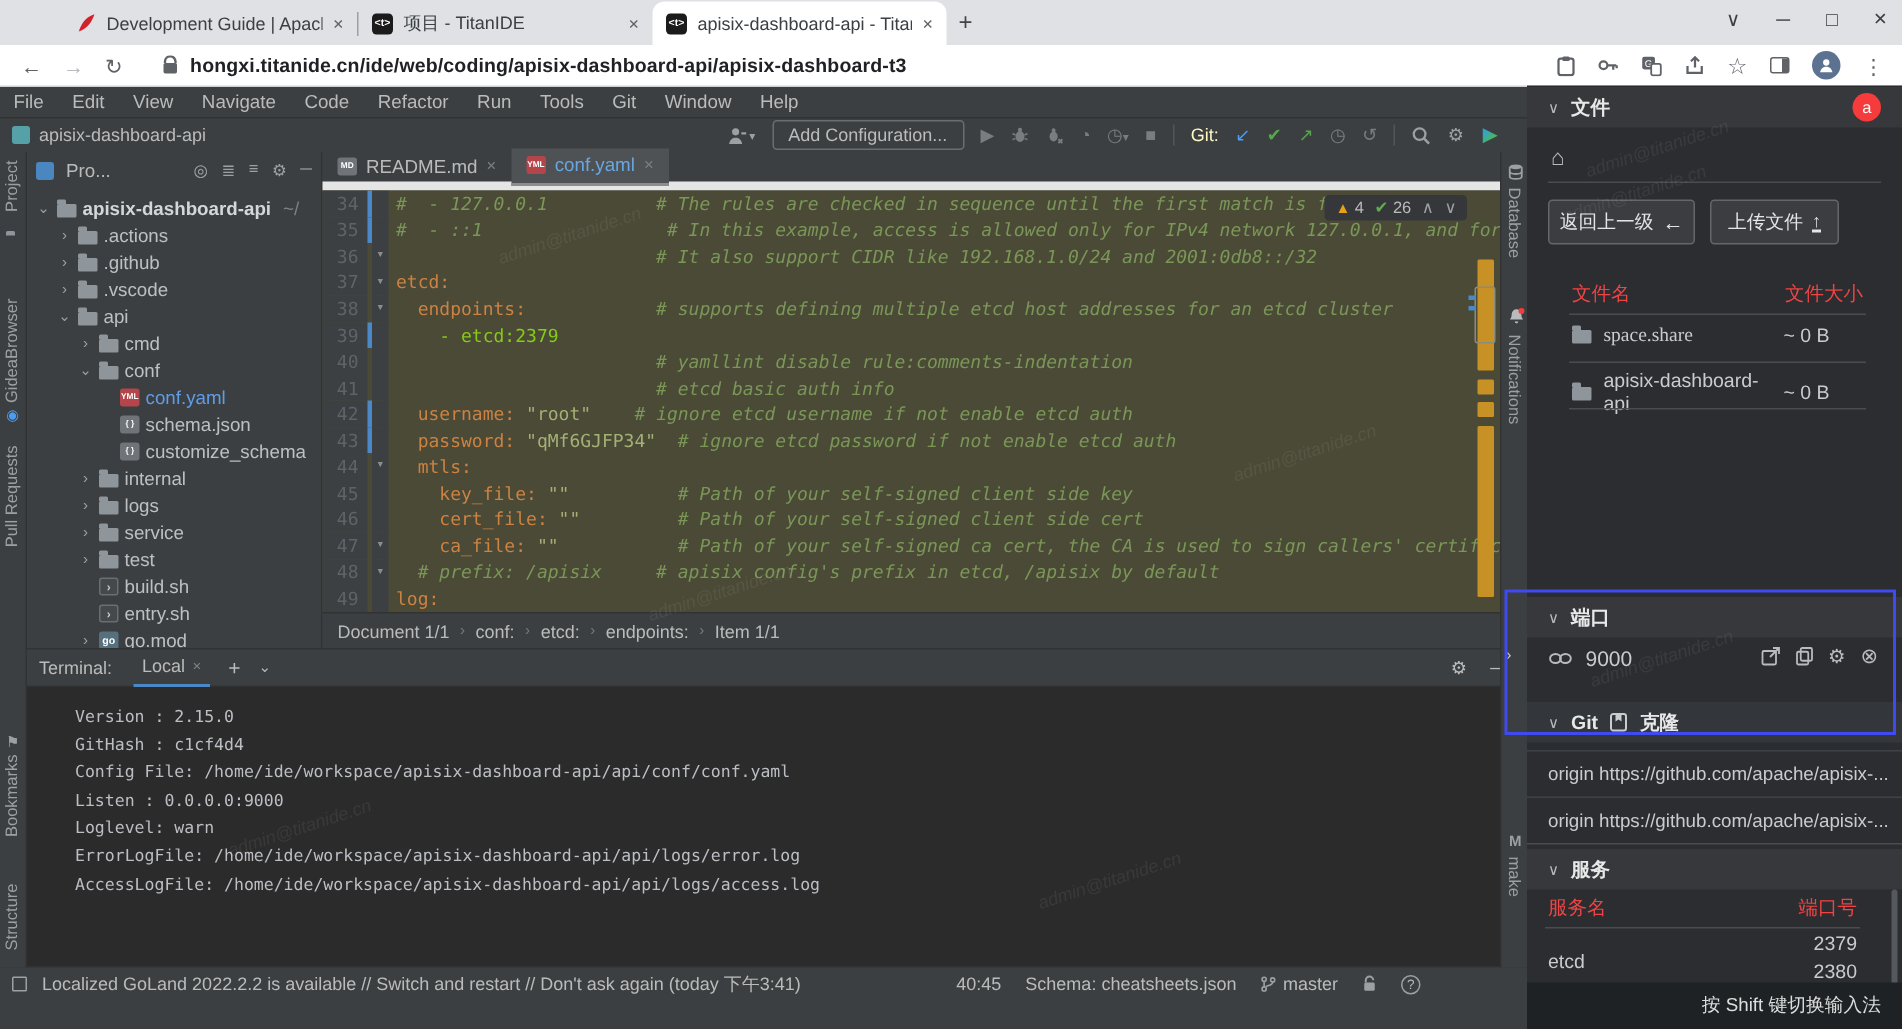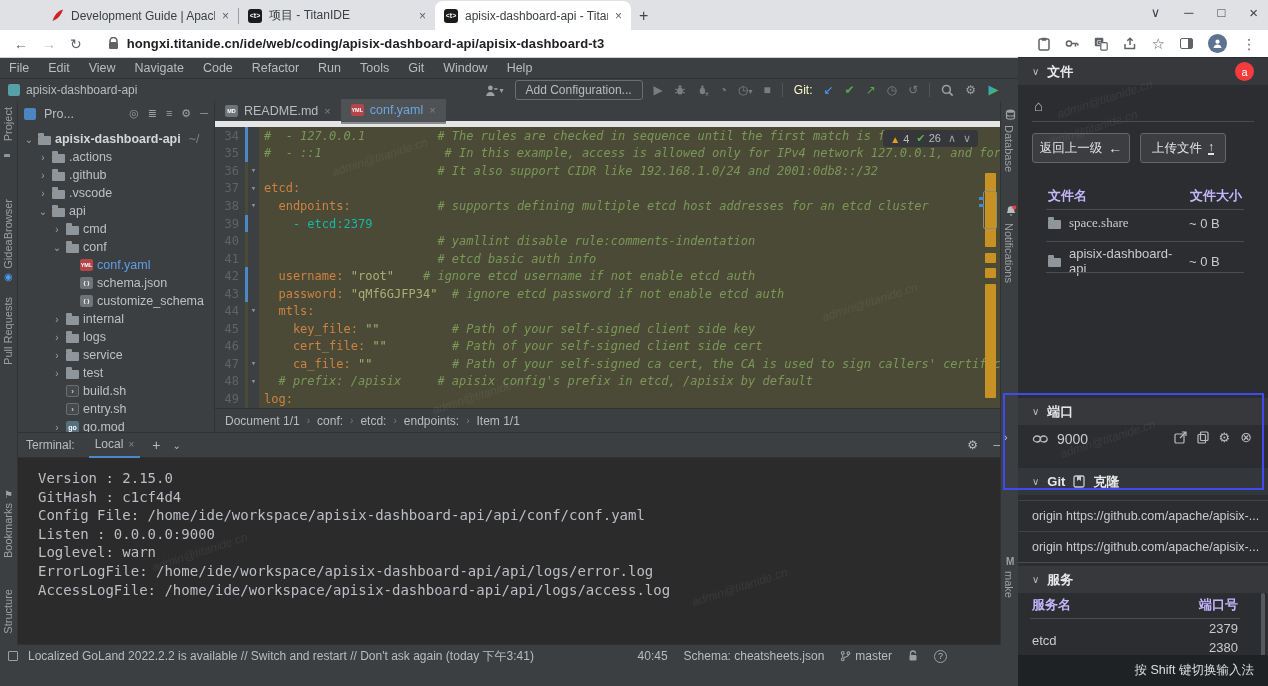--- a/index.html
+++ b/index.html
@@ -65,51 +65,51 @@
   .etab { height:25px; display:flex; align-items:center; gap:6px; padding:0 10px; font-size:12.5px; color:#bbbbbb; }
   .etab.active { background:#4e5254; color:#6aa6e0; border-bottom:2px solid #8a8d90; }
   .etab .x { color:#7e8184; font-size:11px; }
   .code { position:absolute; left:0; top:26px; width:785px; height:281px; background:#4b4a37; overflow:hidden; font-family:"DejaVu Sans Mono", monospace; font-size:12px; }
   .cline { height:17.56px; display:flex; align-items:center; white-space:pre; }
   .gut { width:30px; flex:none; text-align:right; padding-right:6px; color:#606366; background:#3d4043; height:100%; display:flex; align-items:center; justify-content:flex-end; gap:3px;}
   .vcsbar { width:3px; height:100%; flex:none; background:transparent; }
   .vcsbar.on { background:#4a88c7; }
   .foldslot { width:11px; flex:none; color:#8a8d90; font-size:9px; text-align:center; background:#3d4043; height:100%; line-height:17.5px;}
   .ctext { padding-left:5px; }
-  .cm { color:#7a9757; font-style:italic; } .key { color:#cc8242; } .str { color:#a5b074; } .txt { color:#14b8a6; }
+  .cm { color:#7a9757; font-style:italic; } .key { color:#cc8242; } .str { color:#a5b074; } .txt { color:#84cc16; }
   .inspect { position:absolute; top:3px; right:22px; background:#35373a; border-radius:3px; padding:2px 7px; display:flex; gap:7px; align-items:center; font-family:"Liberation Sans",sans-serif; font-size:11px; color:#bbbbbb; }
   .warn-tri { color:#e6a117; font-size:10px; } .ok-chk { color:#5fad4e; }
   .errstripe { position:absolute; right:3px; top:0; width:12px; height:281px; }
   .emark { position:absolute; left:0; width:11px; background:#c89126; border-radius:1px; }
   .thumb { position:absolute; left:-2px; width:14px; border:1px solid #8a8d78; border-radius:2px; }
   .bluedash { position:absolute; right:16px; width:5px; height:3px; background:#4a88c7; }
   .crumbs { position:absolute; left:0; top:307px; width:785px; height:24px; background:#3c3f41; border-top:1px solid #323232; display:flex; align-items:center; gap:7px; padding-left:10px; font-size:12px; color:#bbbbbb; }
   .crumb-sep { color:#777a7d; font-size:10px; }
 
   
   .termhead { position:absolute; left:0; top:374px; width:100%; height:26px; background:#3c3f41; border-top:1px solid #323232; border-bottom:1px solid #323232; display:flex; align-items:center; font-size:12px; color:#bbbbbb; }
   .ttab { margin-left:14px; height:25px; display:flex; align-items:center; gap:5px; padding:0 6px; border-bottom:2px solid #4a88c7; }
-  .termbody { position:absolute; left:18px; top:400px; width:982px; height:187px; background:#2b2b2b; padding:11px 0 0 20px; font-family:"DejaVu Sans Mono", monospace; font-size:14px; color:#bcbec4; line-height:18.6px; }
+  .termbody { position:absolute; left:18px; top:400px; width:982px; height:187px; background:#2b2b2b; padding:11px 0 0 32px; font-family:"DejaVu Sans Mono", monospace; font-size:11px; color:#bcbec4; line-height:18.6px; }
   .toolwinbar { position:absolute; left:0; top:587px; width:100%; height:18px; background:#3c3f41; border-top:1px solid #323232; display:flex; align-items:center; gap:24px; padding-left:26px; font-size:11.5px; color:#bbbbbb; }
   .twitem { display:flex; gap:5px; align-items:center; padding:0 5px; height:16px; border-radius:3px; }
   .twitem.active { background:#515658; color:#e8e8e8; }
   .twic { font-size:10px; color:#9da0a2; }
   .statusbar { position:absolute; left:0; top:586px; width:100%; height:23px; background:#3c3f41; border-top:1px solid #323232; display:flex; align-items:center; font-size:12px; color:#bbbbbb; }
   .sb-right { position:absolute; right:71px; display:flex; gap:16px; align-items:center; }
   .winic { width:10px; height:10px; border:1.4px solid #9da0a2; border-radius:1px; margin:0 10px 0 8px; }
   .helpc { width:13px; height:13px; border-radius:50%; border:1.2px solid #9da0a2; font-size:9px; display:flex; align-items:center; justify-content:center; }
 
   
   .sidebar { position:absolute; left:1018px; top:57px; width:250px; height:629px; background:#2b2d30; color:#c9cbcd; font-size:13px; }
   .sec-head { position:absolute; left:0; width:100%; height:27px; background:#36383c; display:flex; align-items:center; gap:8px; padding-left:14px; color:#e8e8e8; font-weight:bold; }
   .sec-chev { font-size:10px; color:#b9bbbd; font-weight:normal; }
   .badge { position:absolute; right:14px; top:4px; width:19px; height:19px; border-radius:50%; background:#f53b3b; color:#fff; font-size:11px; display:flex; align-items:center; justify-content:center; font-weight:normal; }
   .sb-btn { position:absolute; height:30px; background:#3b3d41; border:1px solid #63666a; border-radius:3px; color:#e3e4e5; font-size:12.5px; display:flex; align-items:center; justify-content:center; gap:6px; }
   .sb-divider { position:absolute; height:1px; background:#4a4d50; }
-  .th { font-weight:bold; color:#c4b5fd; position:absolute; }
+  .th { font-weight:normal; color:#ef4444; position:absolute; }
   .cellrow { position:absolute; display:flex; align-items:center; gap:8px; }
   .portic { display:flex; gap:10px; align-items:center; color:#b9bbbd; font-size:13px; }
   .origin-row { position:absolute; left:0; width:100%; border-top:1px solid #3f4246; display:flex; align-items:center; padding-left:14px; font-size:12.5px; color:#c9cbcd; height:31px; white-space:nowrap; overflow:hidden;}
   .ime { position:absolute; left:0; top:598px; width:100%; height:31px; background:#1f2225; display:flex; align-items:center; justify-content:flex-end; padding-right:14px; font-size:12.5px; color:#dcdddd; }
   .focus-ring { position:absolute; left:1003px; top:393px; width:261px; height:97px; border:2px solid #3f4af0; z-index:9; pointer-events:none; }
   .sb-scroll { position:absolute; right:3px; top:536px; width:4px; height:74px; background:#55585c; border-radius:2px; }
 
   .wm { position:absolute; color:rgba(255,255,255,.065); font-size:12px; font-style:italic; transform:rotate(-18deg); pointer-events:none; z-index:8; white-space:nowrap; }
   svg { display:block; }
 </style>

